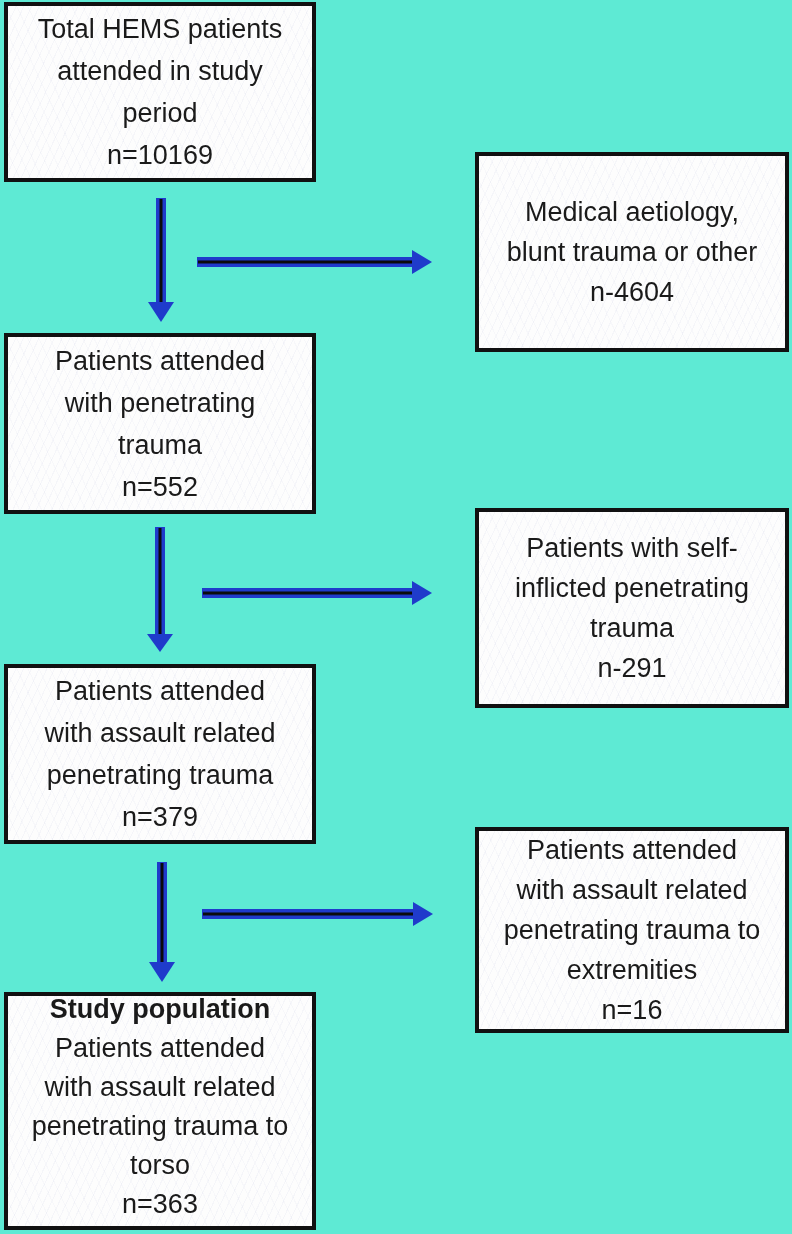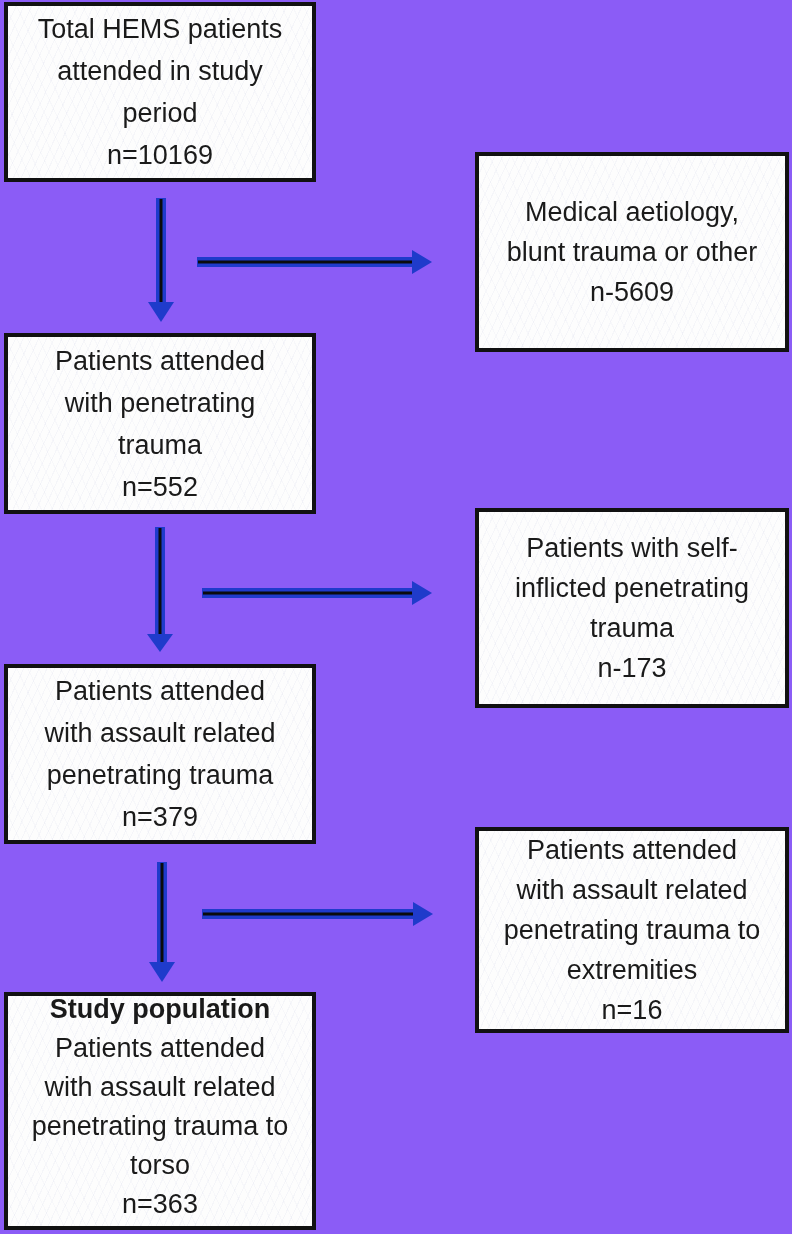--- a/index.html
+++ b/index.html
@@ -5,21 +5,21 @@
   html, body {
     margin: 0;
     padding: 0;
     background: #ffffff;
     font-family: "Liberation Sans", "DejaVu Sans", sans-serif;
   }
   .canvas {
     position: relative;
     width: 792px;
     height: 1234px;
-    background: #8b5cf6;
+    background: #5eead4;
     overflow: hidden;
   }
   .arrows {
     position: absolute;
     left: 0;
     top: 0;
     width: 792px;
     height: 1234px;
     pointer-events: none;
   }
@@ -119,35 +119,35 @@
   <div class="box box-l1">
     <div class="box-text">Total HEMS patients
 attended in study
 period
 n=10169</div>
   </div>
 
   <div class="box box-r1">
     <div class="box-text">Medical aetiology,
 blunt trauma or other
-n-5609</div>
+n-4604</div>
   </div>
 
   <div class="box box-l2">
     <div class="box-text">Patients attended
 with penetrating
 trauma
 n=552</div>
   </div>
 
   <div class="box box-r2">
     <div class="box-text">Patients with self-
 inflicted penetrating
 trauma
-n-173</div>
+n-291</div>
   </div>
 
   <div class="box box-l3">
     <div class="box-text">Patients attended
 with assault related
 penetrating trauma
 n=379</div>
   </div>
 
   <div class="box box-r3">

